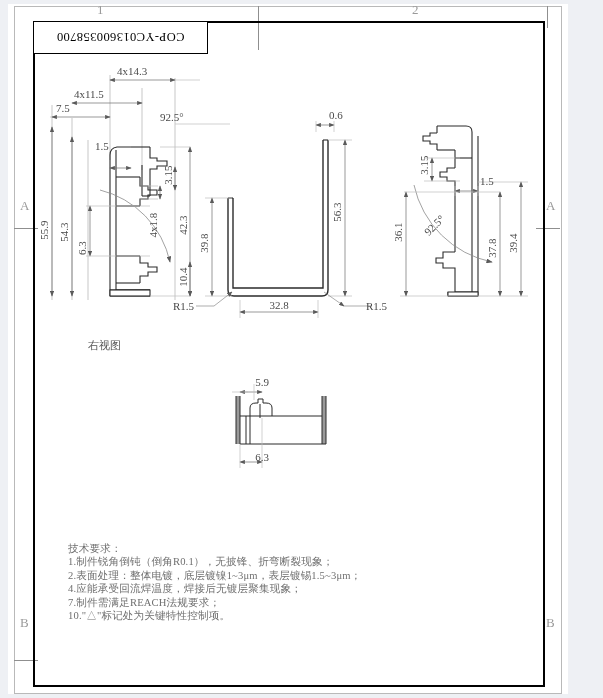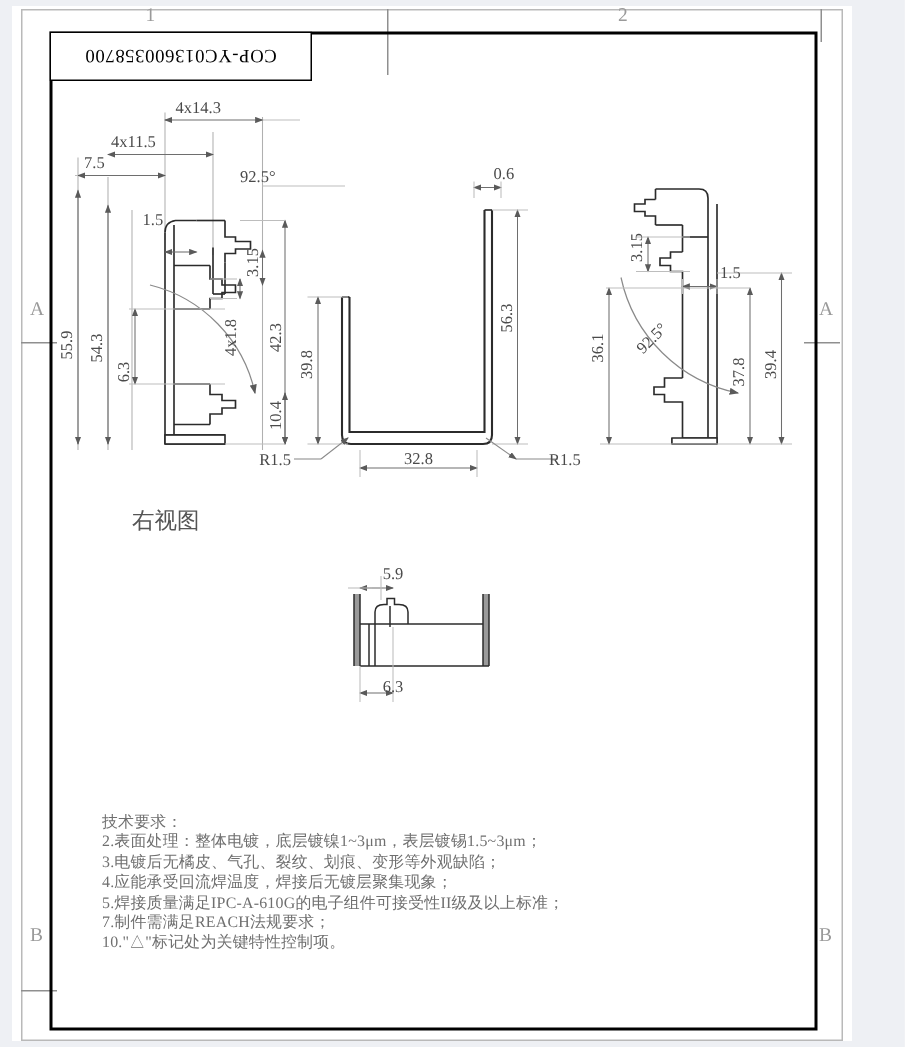--- a/index.html
+++ b/index.html
@@ -8,21 +8,21 @@
   #sheet{position:absolute;left:8px;top:4px;width:560px;height:690px;background:#ffffff;}
   .zone-label{position:absolute;font-family:"Liberation Serif",serif;font-size:13px;color:#9a9a9a;}
   .frame-outer{position:absolute;border:1px solid #b9b9b9;}
   .frame-inner{position:absolute;border:2px solid #000;}
   .titlebox{position:absolute;border:1.6px solid #000;background:#fff;}
   .titletext{transform:rotate(180deg);font-family:"Liberation Serif",serif;font-size:12.5px;letter-spacing:.4px;white-space:nowrap;text-align:center;line-height:30px;color:#000;}
   .tick{position:absolute;background:#8f8f8f;}
   svg{position:absolute;left:0;top:0;}
   .notes{position:absolute;left:68px;top:542px;font-family:"Liberation Serif",serif;font-size:10.6px;color:#6f6f6f;line-height:13.4px;white-space:nowrap;}
   .notes div{letter-spacing:.15px;}
-  .viewlabel{position:absolute;font-family:Liberation Serif, serif;font-size:15px;color:#555;}
+  .viewlabel{position:absolute;font-family:Liberation Serif, serif;font-size:11px;color:#555;}
   .dim{font-family:"Liberation Serif",serif;font-size:11px;fill:#4a4a4a;}
   .dimv{font-family:"Liberation Serif",serif;font-size:11px;fill:#4a4a4a;}
 </style>
 </head>
 <body>
 
 <div id="page">
 
   <div id="sheet"></div>
 
@@ -267,21 +267,20 @@
     <text class="dimv" transform="translate(517,243) rotate(-90)" text-anchor="middle">39.4</text>
 
     <text class="dim" x="262" y="386" text-anchor="middle">5.9</text>
     <text class="dim" x="262" y="461" text-anchor="middle">6.3</text>
   </svg>
 
   <div class="viewlabel" style="left:88px;top:338px;">右视图</div>
 
   <div class="notes">
     <div>技术要求：</div>
+    <div>1.制件锐角倒钝（倒角R0.1），无披锋、折弯断裂现象；</div>
     <div>2.表面处理：整体电镀，底层镀镍1~3μm，表层镀锡1.5~3μm；</div>
-    <div>3.电镀后无橘皮、气孔、裂纹、划痕、变形等外观缺陷；</div>
     <div>4.应能承受回流焊温度，焊接后无镀层聚集现象；</div>
-    <div>5.焊接质量满足IPC-A-610G的电子组件可接受性II级及以上标准；</div>
     <div>7.制件需满足REACH法规要求；</div>
     <div>10."△"标记处为关键特性控制项。</div>
   </div>
 
 </div>
 
 </body></html>

